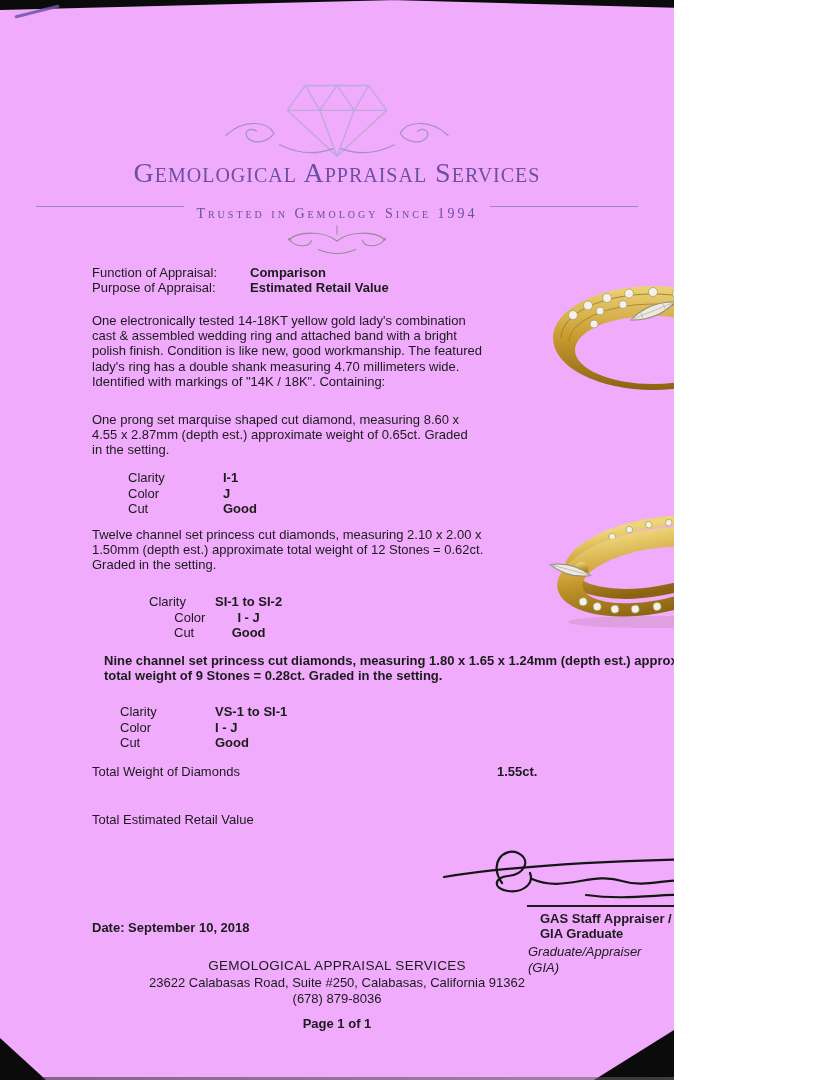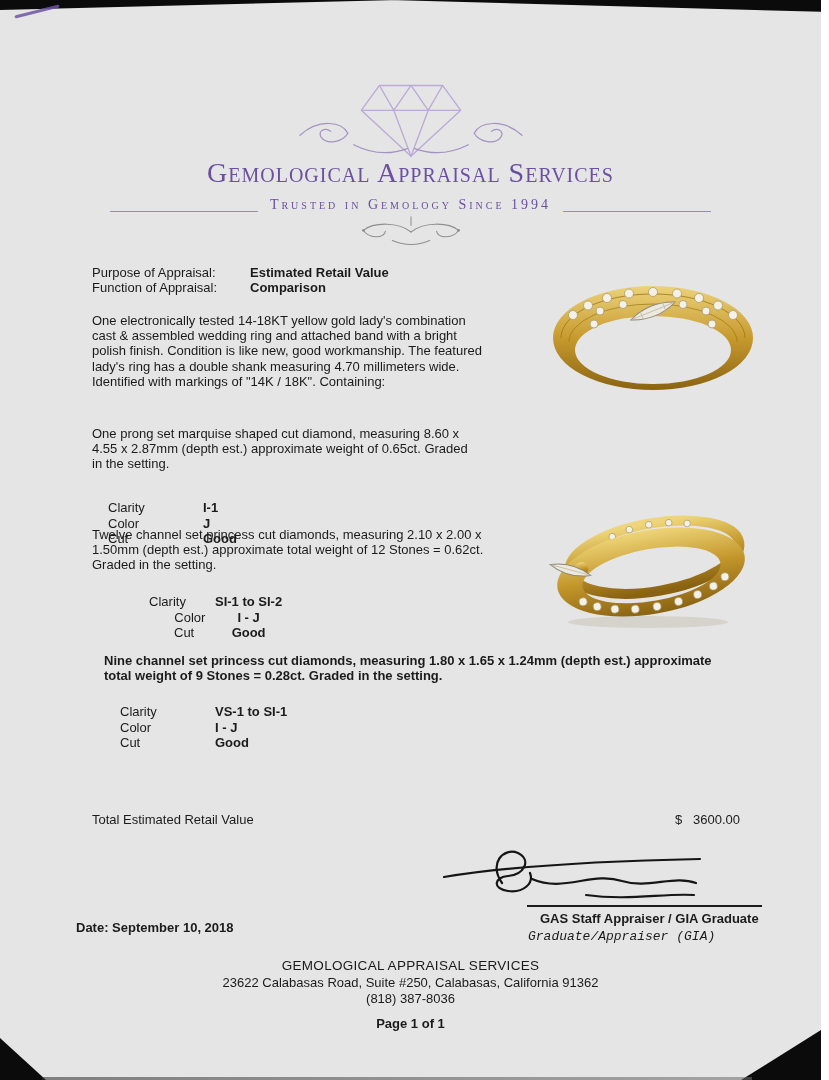--- a/index.html
+++ b/index.html
@@ -1,18 +1,18 @@
 <!DOCTYPE html>
 <html><head>
 <meta charset="utf-8">
 <style>
   * { margin:0; padding:0; box-sizing:border-box; }
   html,body { background:#ffffff; }
   .page {
-    position:relative; width:821px; height:1080px; background:#e5e5e5;
+    position:relative; width:674px; height:1080px; background:#f0abfc;
     overflow:hidden; font-family:"Liberation Sans","DejaVu Sans",sans-serif;
     color:#1b1b1b; font-size:13px; line-height:15.2px;
   }
   .abs { position:absolute; }
 
   
   .scan-top-left { position:absolute; top:0; left:0; width:398px; height:10px; background:#0b0b0b; clip-path:polygon(0 0,100% 0,0 100%); }
   .scan-top-right { position:absolute; top:0; left:390px; width:439px; height:12px; background:#0b0b0b; clip-path:polygon(0 0,100% 0,100% 100%); }
   .scan-bottom-left { position:absolute; bottom:0; left:0; width:46px; height:42px; background:#0b0b0b; clip-path:polygon(0 0,100% 100%,0 100%); }
   .scan-bottom-right { position:absolute; bottom:0; right:0; width:80px; height:50px; background:#0b0b0b; clip-path:polygon(100% 0,100% 100%,0 100%); }
@@ -20,41 +20,41 @@
   .pen-mark { position:absolute; top:10px; left:14px; width:46px; height:3px; background:#6f55a5; transform:rotate(-14deg); border-radius:2px; opacity:.85; }
 
   
   .brand-header { position:absolute; top:74px; left:0; width:100%; display:flex; flex-direction:column; align-items:center; }
   .logo-diamond { width:250px; height:88px; }
   .brand-name {
     margin-top:-4px; font-family:"Liberation Serif","DejaVu Serif",serif;
     font-variant:small-caps; font-size:28px; line-height:30px;
     letter-spacing:1px; color:#6b4fa0;
   }
-  .tagline-row { margin-top:9px; display:flex; align-items:flex-end; gap:12px; }
+  .tagline-row { margin-top:18px; display:flex; align-items:flex-start; gap:12px; }
   .tag-rule { width:148px; height:1px; background:#9b89bd; }
   .tagline {
     font-family:"Liberation Serif","DejaVu Serif",serif; font-variant:small-caps;
     font-size:14px; letter-spacing:3px; color:#6b4fa0; white-space:nowrap;
   }
   .logo-flourish { margin-top:3px; width:150px; height:34px; }
 
   
   .meta-block { left:92px; top:265px; }
   .f-label { display:inline-block; width:158px; }
   .f-value { font-weight:bold; }
 
   
   .item-desc { left:92px; top:313px; width:400px; }
-  .stone-desc-1 { left:92px; top:426px; width:388px; }
+  .stone-desc-1 { left:92px; top:412px; width:388px; }
   .stone-desc-2 { left:92px; top:527px; width:398px; }
   .stone-desc-3 { left:104px; top:653px; width:618px;font-weight:bold; }
 
   .grades { line-height:15.6px; }
-  .grades-1 { left:108px; top:470px;margin-top:30px; }
+  .grades-1 { left:128px; top:470px; }
   .grades-2 { left:120px; top:594px;text-align:center; }
   .grades-3 { left:120px; top:704px; }
   .g-label { display:inline-block; width:95px; }
   .g-value { font-weight:bold; }
 
   
   .ring-photo-1 { left:546px; top:278px; }
   .ring-photo-2 { left:536px; top:494px; }
 
   
@@ -63,22 +63,22 @@
   .t-value { font-weight:bold; }
   .retail { left:92px; top:812px; width:690px; font-weight:normal; }
   .retail-cur { position:absolute; left:583px; top:0; }
   .retail-amt { position:absolute; left:601px; top:0; }
 
   
   .signature-svg { position:absolute; left:436px; top:843px; width:272px; height:64px; }
   .sig-rule { position:absolute; left:527px; top:905px; width:235px; height:2px; background:#1b1b1b; }
   .appraiser { position:absolute; left:528px; top:911px; }
   .appraiser-title { font-weight:bold;margin-left:12px; }
-  .appraiser-sub { font-style:italic; margin-top:3px;font-family:Liberation Mono, monospace; }
-  .date-line { position:absolute; left:76px; top:920px; font-weight:bold; }
+  .appraiser-sub { font-style:italic; margin-top:3px; }
+  .date-line { position:absolute; left:92px; top:920px; font-weight:bold; }
 
   
   .doc-footer { position:absolute; left:0; top:958px; width:100%; text-align:center; line-height:16.5px; }
   .footer-company { font-size:13.5px; letter-spacing:.3px; }
   .footer-page { font-weight:bold; margin-top:8px; }
 </style>
 </head>
 <body>
 
 <div class="page">
@@ -118,24 +118,24 @@
         <path d="M80,20 C94,8 124,8 136,18 C130,28 112,28 110,19"></path>
         <path d="M58,30 C72,36 88,36 102,30"></path>
       </g>
       <circle cx="24" cy="18" r="1.6" fill="#8f8f8f"></circle>
       <circle cx="136" cy="18" r="1.6" fill="#8f8f8f"></circle>
     </svg>
   </header>
 
   <div class="abs meta-block">
     <div>
-      <span class="f-label">Purpose of Appraisal:</span><span class="f-value">Estimated Retail Value</span>
+      <span class="f-label">Function of Appraisal:</span><span class="f-value">Comparison</span>
     </div>
     <div>
-      <span class="f-label">Function of Appraisal:</span><span class="f-value">Comparison</span>
+      <span class="f-label">Purpose of Appraisal:</span><span class="f-value">Estimated Retail Value</span>
     </div>
   </div>
 
   <p class="abs item-desc">One electronically tested 14-18KT yellow gold lady's combination cast &amp; assembled wedding ring and attached band with a bright polish finish. Condition is like new, good workmanship. The featured lady's ring has a double shank measuring 4.70 millimeters wide. Identified with markings of "14K / 18K".  Containing:</p>
 
   <svg class="abs ring-photo-1" width="215" height="122" viewBox="0 0 215 122" role="img">
     <defs>
       <linearGradient id="goldA" x1="0" y1="0" x2="0" y2="1">
         <stop offset="0" stop-color="#ecd27a"></stop>
         <stop offset="0.5" stop-color="#c79a2e"></stop>
@@ -222,20 +222,21 @@
   </div>
 
   <p class="abs stone-desc-3">Nine channel set princess cut diamonds, measuring 1.80 x 1.65 x 1.24mm (depth est.) approximate total weight of 9 Stones = 0.28ct. Graded in the setting.</p>
   <div class="abs grades grades-3">
     <div><span class="g-label">Clarity</span><span class="g-value">VS-1 to SI-1</span></div>
     <div><span class="g-label">Color</span><span class="g-value">I - J</span></div>
     <div><span class="g-label">Cut</span><span class="g-value">Good</span></div>
   </div>
 
   <div class="abs totals">
+    <div><span class="t-label">Total Weight of Diamonds</span><span class="t-value">1.55ct.</span></div>
   </div>
 
   <div class="abs retail">
     <span>Total Estimated Retail Value</span>
     <span class="retail-cur">$</span>
     <span class="retail-amt">3600.00</span>
   </div>
 
   <svg class="signature-svg" viewBox="0 0 272 64" role="img">
     <g fill="none" stroke="#151515" stroke-width="2.2" stroke-linecap="round">
@@ -248,17 +249,17 @@
   <div class="sig-rule"></div>
   <div class="appraiser">
     <div class="appraiser-title">GAS Staff Appraiser / GIA Graduate</div>
     <div class="appraiser-sub">Graduate/Appraiser (GIA)</div>
   </div>
   <div class="date-line">Date: September 10, 2018</div>
 
   <footer class="doc-footer">
     <div class="footer-company">GEMOLOGICAL APPRAISAL SERVICES</div>
     <div>23622 Calabasas Road, Suite #250, Calabasas, California 91362</div>
-    <div>(818) 387-8036</div>
+    <div>(678) 879-8036</div>
     <div class="footer-page">Page 1 of 1</div>
   </footer>
 
 </div>
 
 </body></html>

